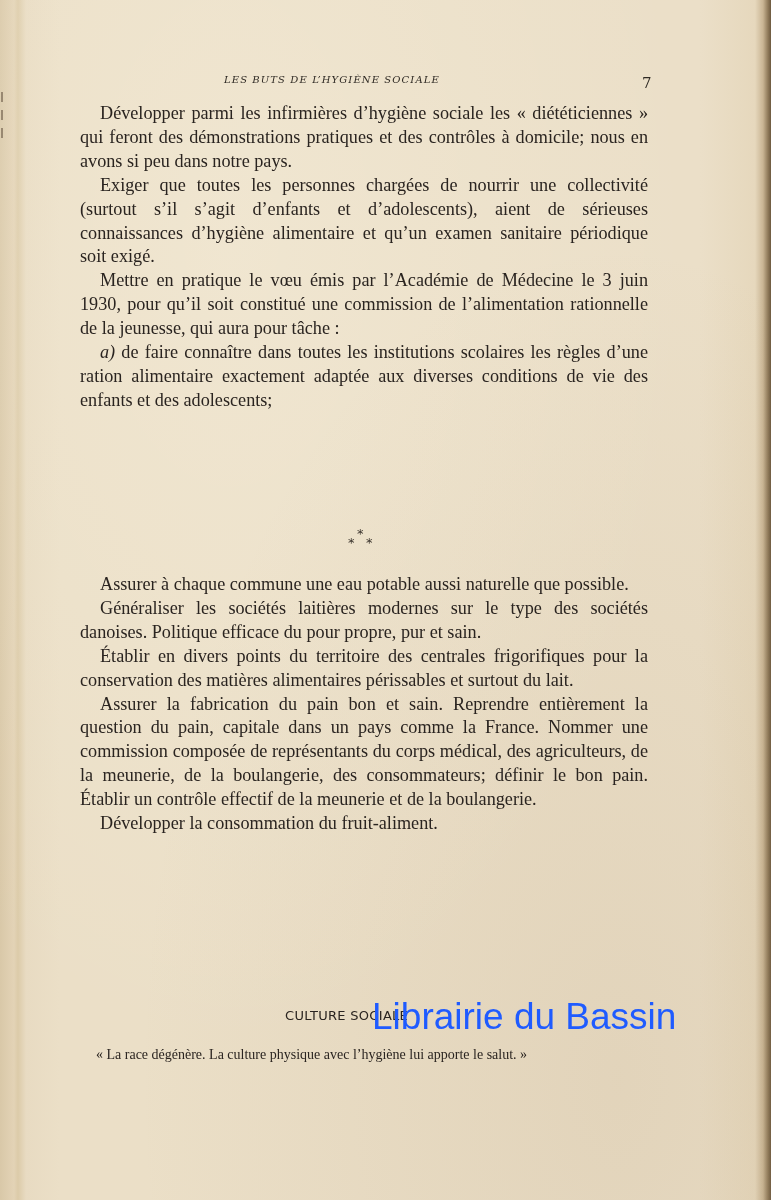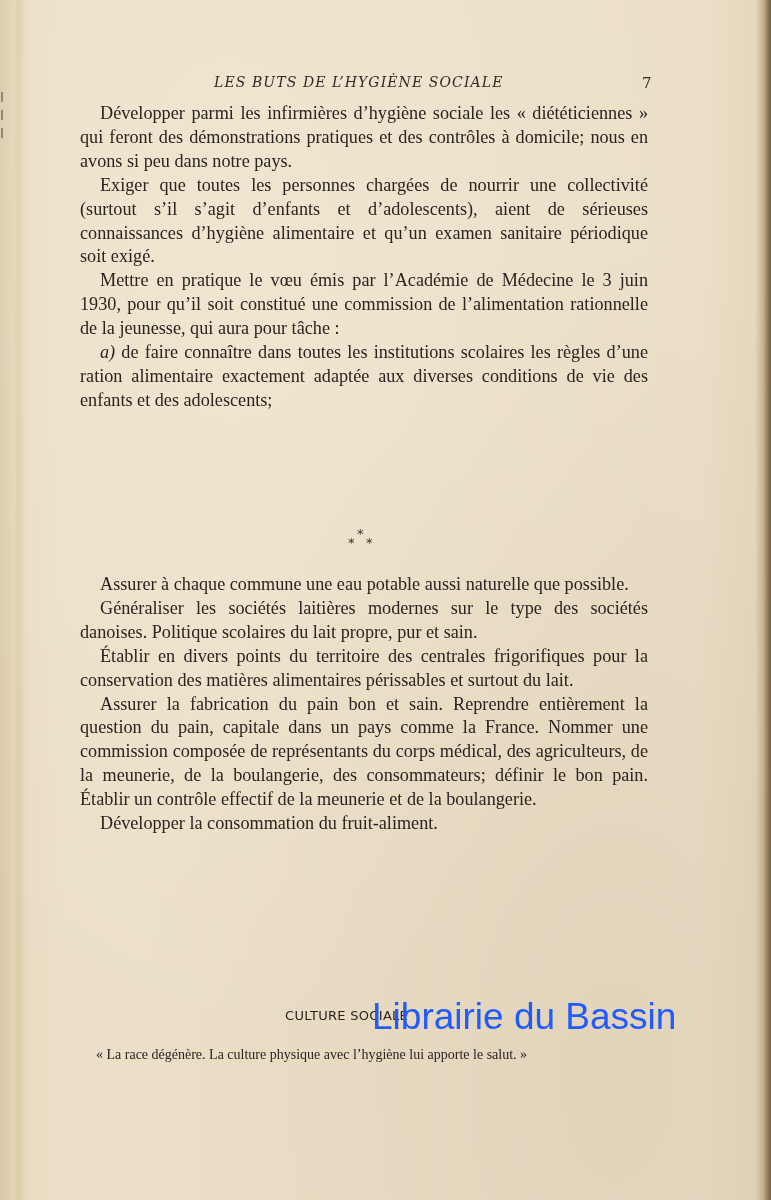--- a/index.html
+++ b/index.html
@@ -44,24 +44,24 @@
     .running-head {
       position: absolute;
       top: 74px;
       left: 0;
       width: 771px;
       font-family: "DejaVu Serif", serif;
       color: #2f2a24;
     }
     .running-title {
       position: absolute;
-      left: 214px;
+      left: 224px;
       top: 0;
       font-style: italic;
-      font-size: 14px;
+      font-size: 10px;
       letter-spacing: 1.1px;
       white-space: nowrap;
     }
     .page-number {
       position: absolute;
       left: 642px;
       top: 0;
       font-size: 15px;
     }
     .body-text {
@@ -155,21 +155,21 @@
   </div>
 
   <div class="asterism">
     <span class="a1">*</span>
     <span class="a2">*</span>
     <span class="a3">*</span>
   </div>
 
   <div class="body-text block2">
     <p class="para"><span>Assurer à chaque commune une eau potable aussi naturelle que  possible.</span></p>
-    <p class="para"><span>Généraliser les sociétés laitières modernes sur le type des sociétés danoises. Politique scolaires du lait propre, pur et sain.</span></p>
+    <p class="para"><span>Généraliser les sociétés laitières modernes sur le type des sociétés danoises. Politique efficace du pour propre, pur et sain.</span></p>
     <p class="para"><span>Établir en divers points du territoire des centrales frigorifiques pour la conservation des matières alimentaires périssables et surtout du lait.</span></p>
     <p class="para"><span>Assurer la fabrication du pain bon et sain. Reprendre entièrement la question du pain, capitale dans un pays comme la France. Nommer une commission composée de représentants du corps médical, des agriculteurs, de la meunerie, de la boulangerie, des consommateurs; définir le bon pain. Établir un contrôle effectif de la meunerie et de la boulangerie.</span></p>
     <p class="para"><span>Développer la consommation du fruit-aliment.</span></p>
   </div>
 
   <div class="section-heading">CULTURE SOCIALE</div>
 
   <div class="quote">
     <p class="para">« La race dégénère. La culture physique avec l’hygiène lui apporte le salut. »</p>
   </div>

